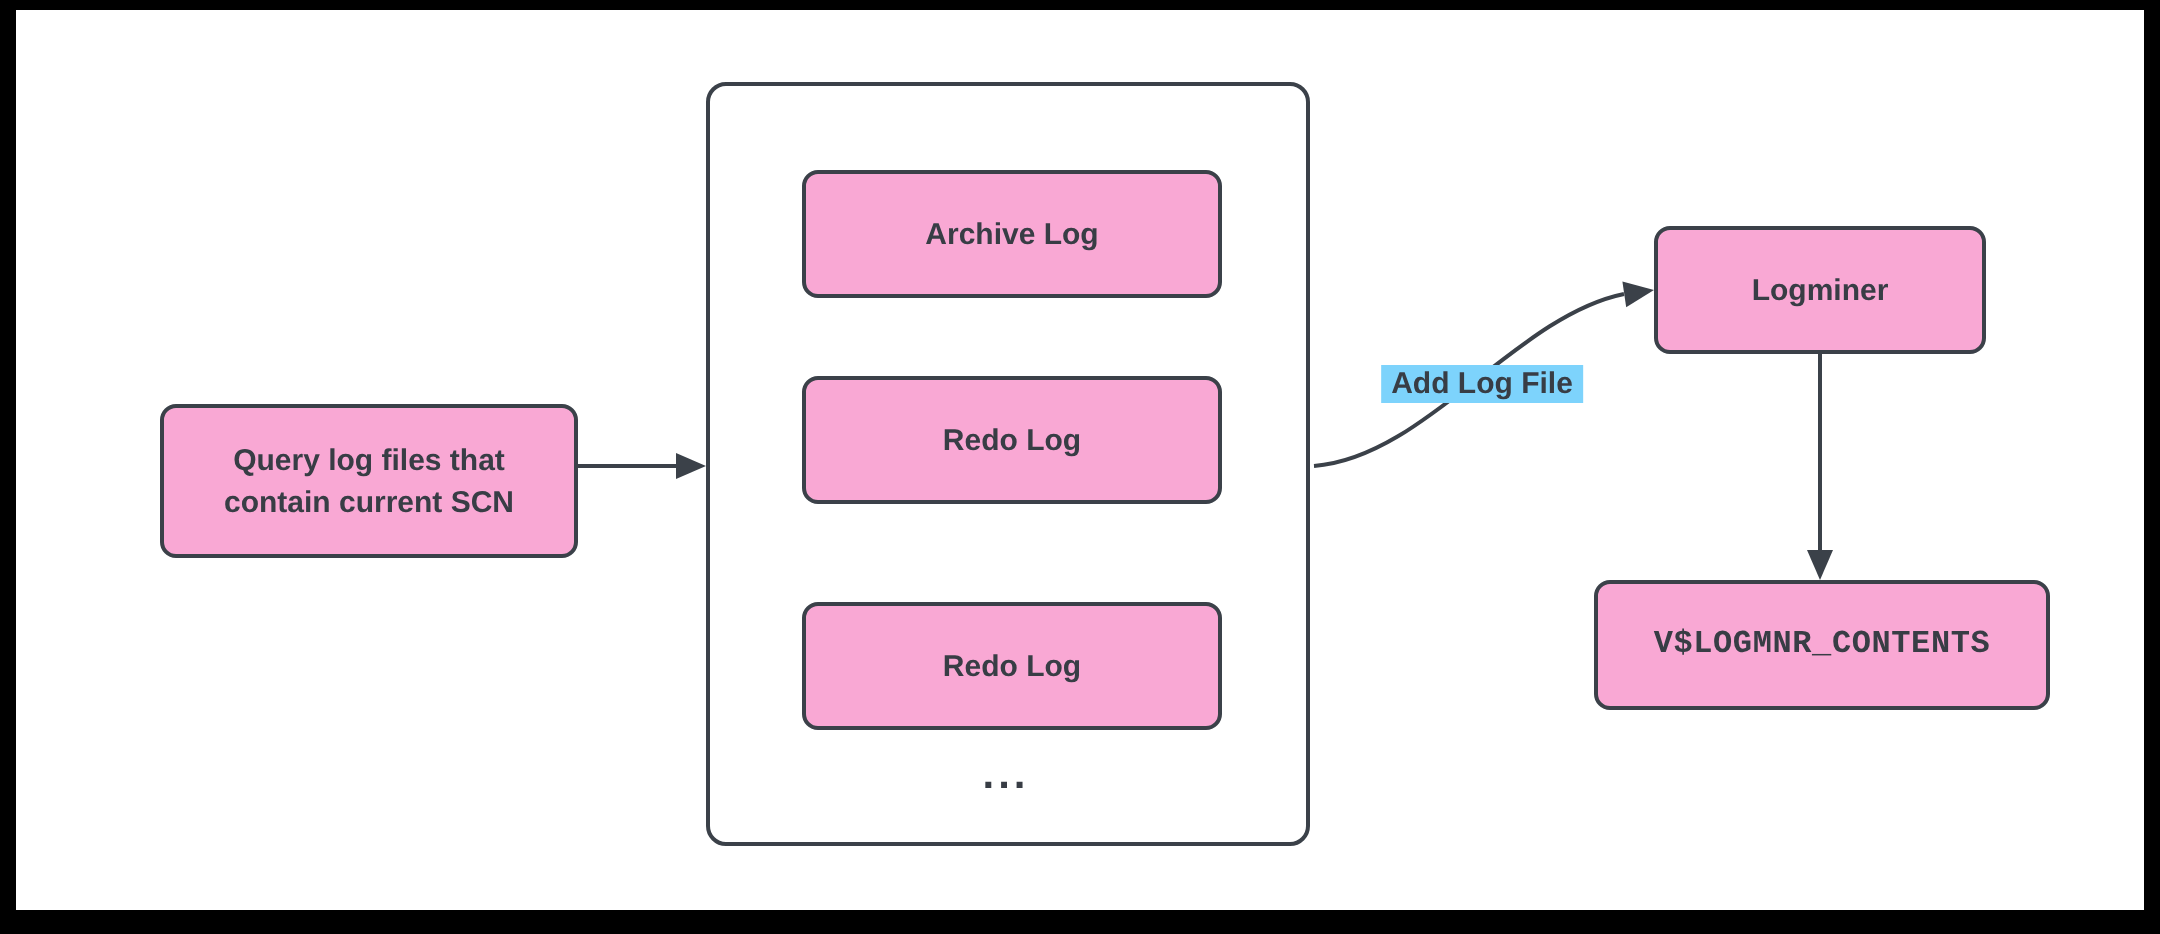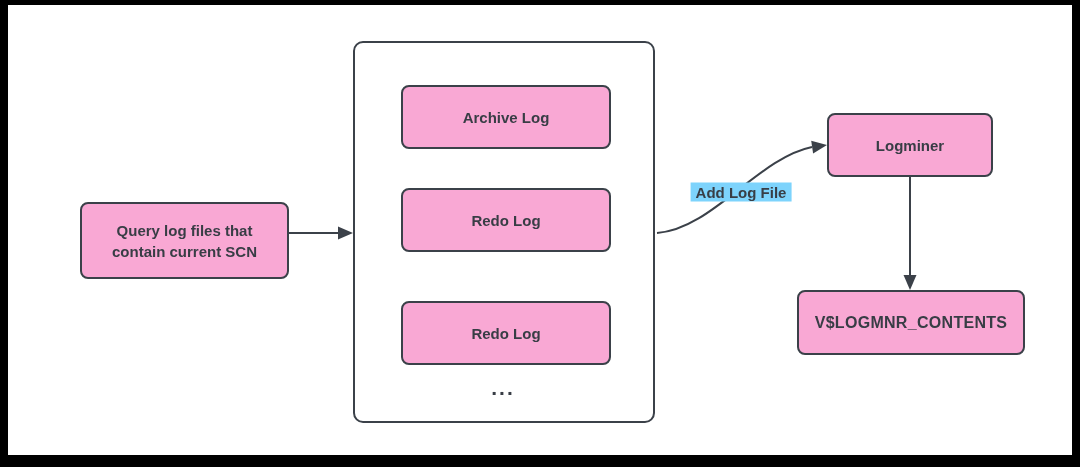--- a/index.html
+++ b/index.html
@@ -39,21 +39,21 @@
     border: 2px solid #3b4149;
     border-radius: 10px;
     background: #ffffff;
   }
   .query-box    { left: 38px;  top: 202px; width: 209px; height: 77px; margin-left: 42px; }
   .log-frame    { left: 353px; top: 41px;  width: 302px; height: 382px; }
   .archive-box  { left: 401px; top: 85px;  width: 210px; height: 64px; }
   .redo-box-1   { left: 401px; top: 188px; width: 210px; height: 64px; }
   .redo-box-2   { left: 401px; top: 301px; width: 210px; height: 64px; }
   .logminer-box { left: 827px; top: 113px; width: 166px; height: 64px; }
-  .contents-box { left: 797px; top: 290px; width: 228px; height: 65px; font-size: 16px; letter-spacing: 0.3px; }
+  .contents-box { left: 797px; top: 290px; width: 228px; height: 65px; font-size: 16px; letter-spacing: 0.3px; font-family: Liberation Mono, monospace; }
 
   .ellipsis {
     position: absolute;
     left: 480px; top: 376px; width: 46px;
     text-align: center;
     font-weight: bold;
     color: #383d45;
     font-size: 21px;
     letter-spacing: 2px;
   }

